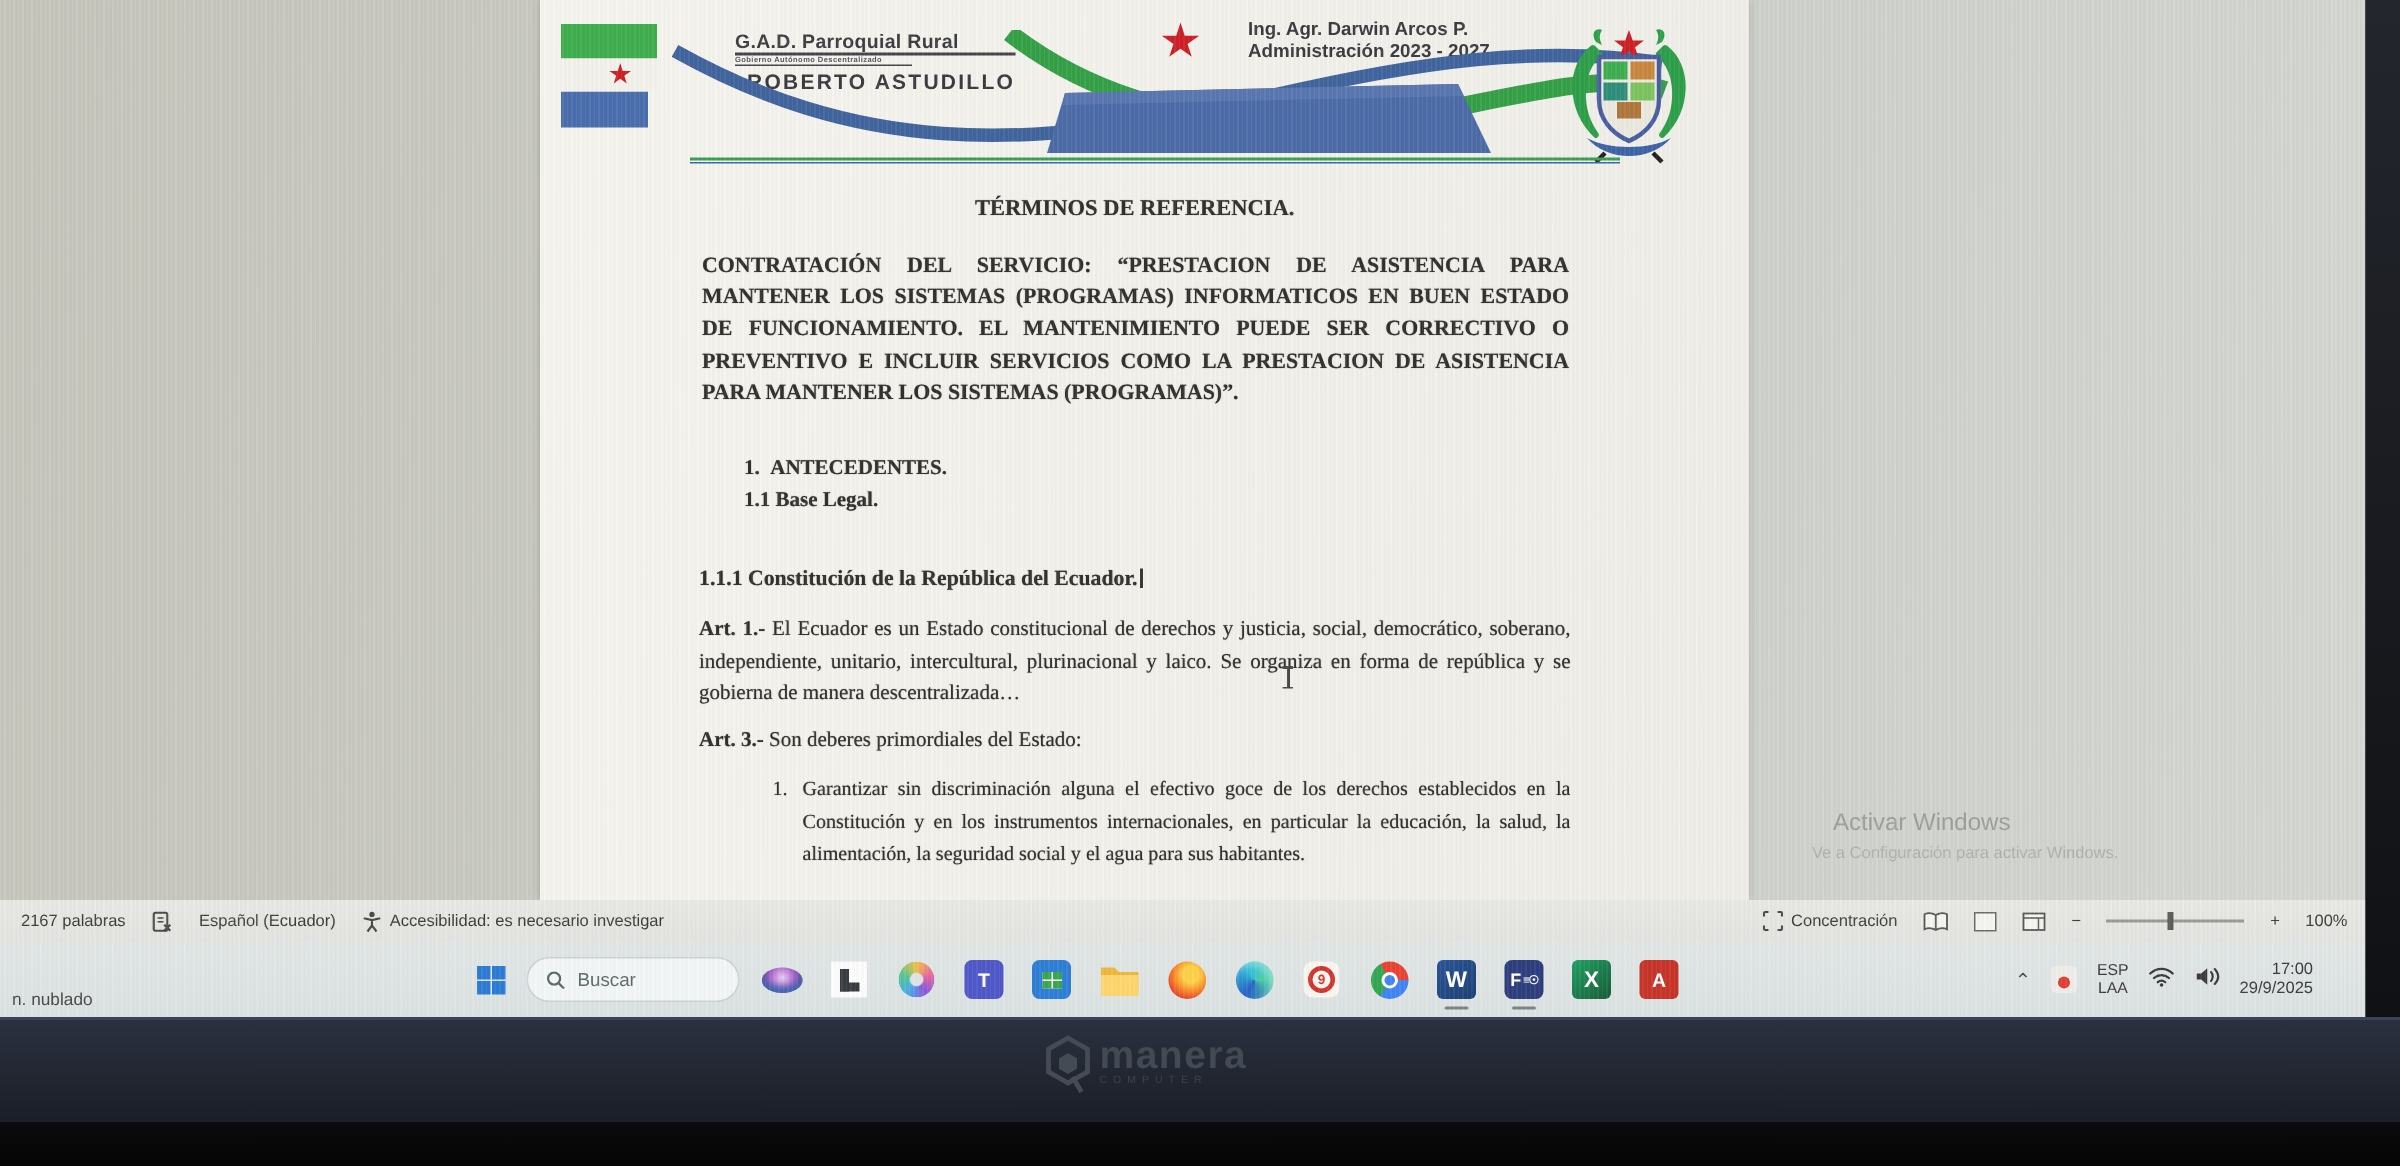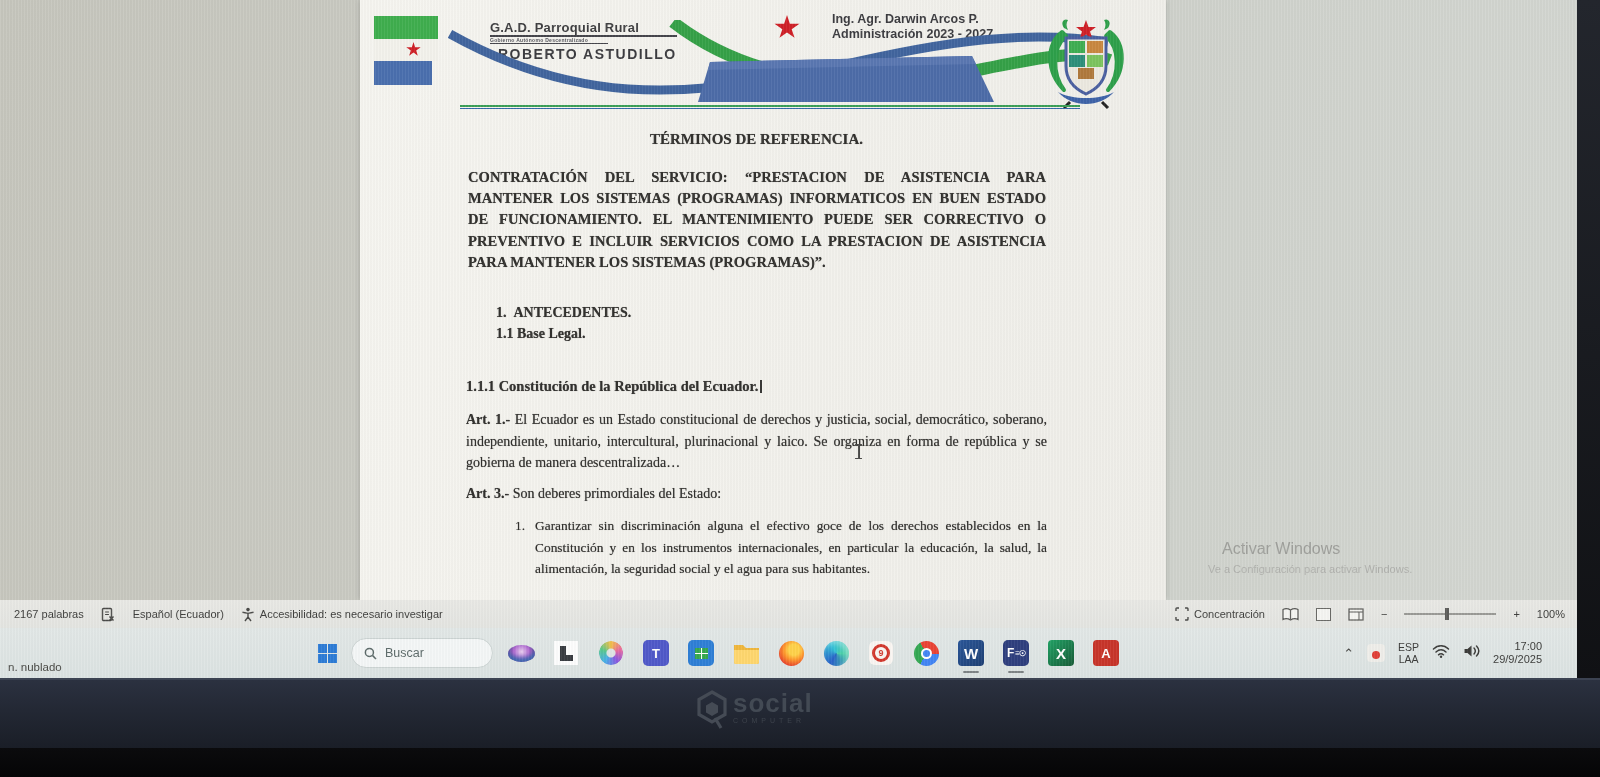--- a/index.html
+++ b/index.html
@@ -344,20 +344,20 @@
   <div class="right-edge"></div>
 
   <div class="bezel">
     <div class="brand">
       <svg width="34" height="40" viewBox="0 0 34 40">
         <path d="M17 2 L30 9.5 V24.5 L17 32 L4 24.5 V9.5 Z" fill="none" stroke="#454b55" stroke-width="3.2"></path>
         <path d="M17 12 L23 15.5 V22.5 L17 26 L11 22.5 V15.5 Z" fill="#454b55"></path>
         <path d="M20 28 L26 38" stroke="#454b55" stroke-width="3.2"></path>
       </svg>
       <div>
-        <div class="brand-txt">social</div>
+        <div class="brand-txt">manera</div>
         <div class="brand-sub">COMPUTER</div>
       </div>
     </div>
   </div>
 
   <div class="desk"></div>
 </div>
 
 </body></html>

